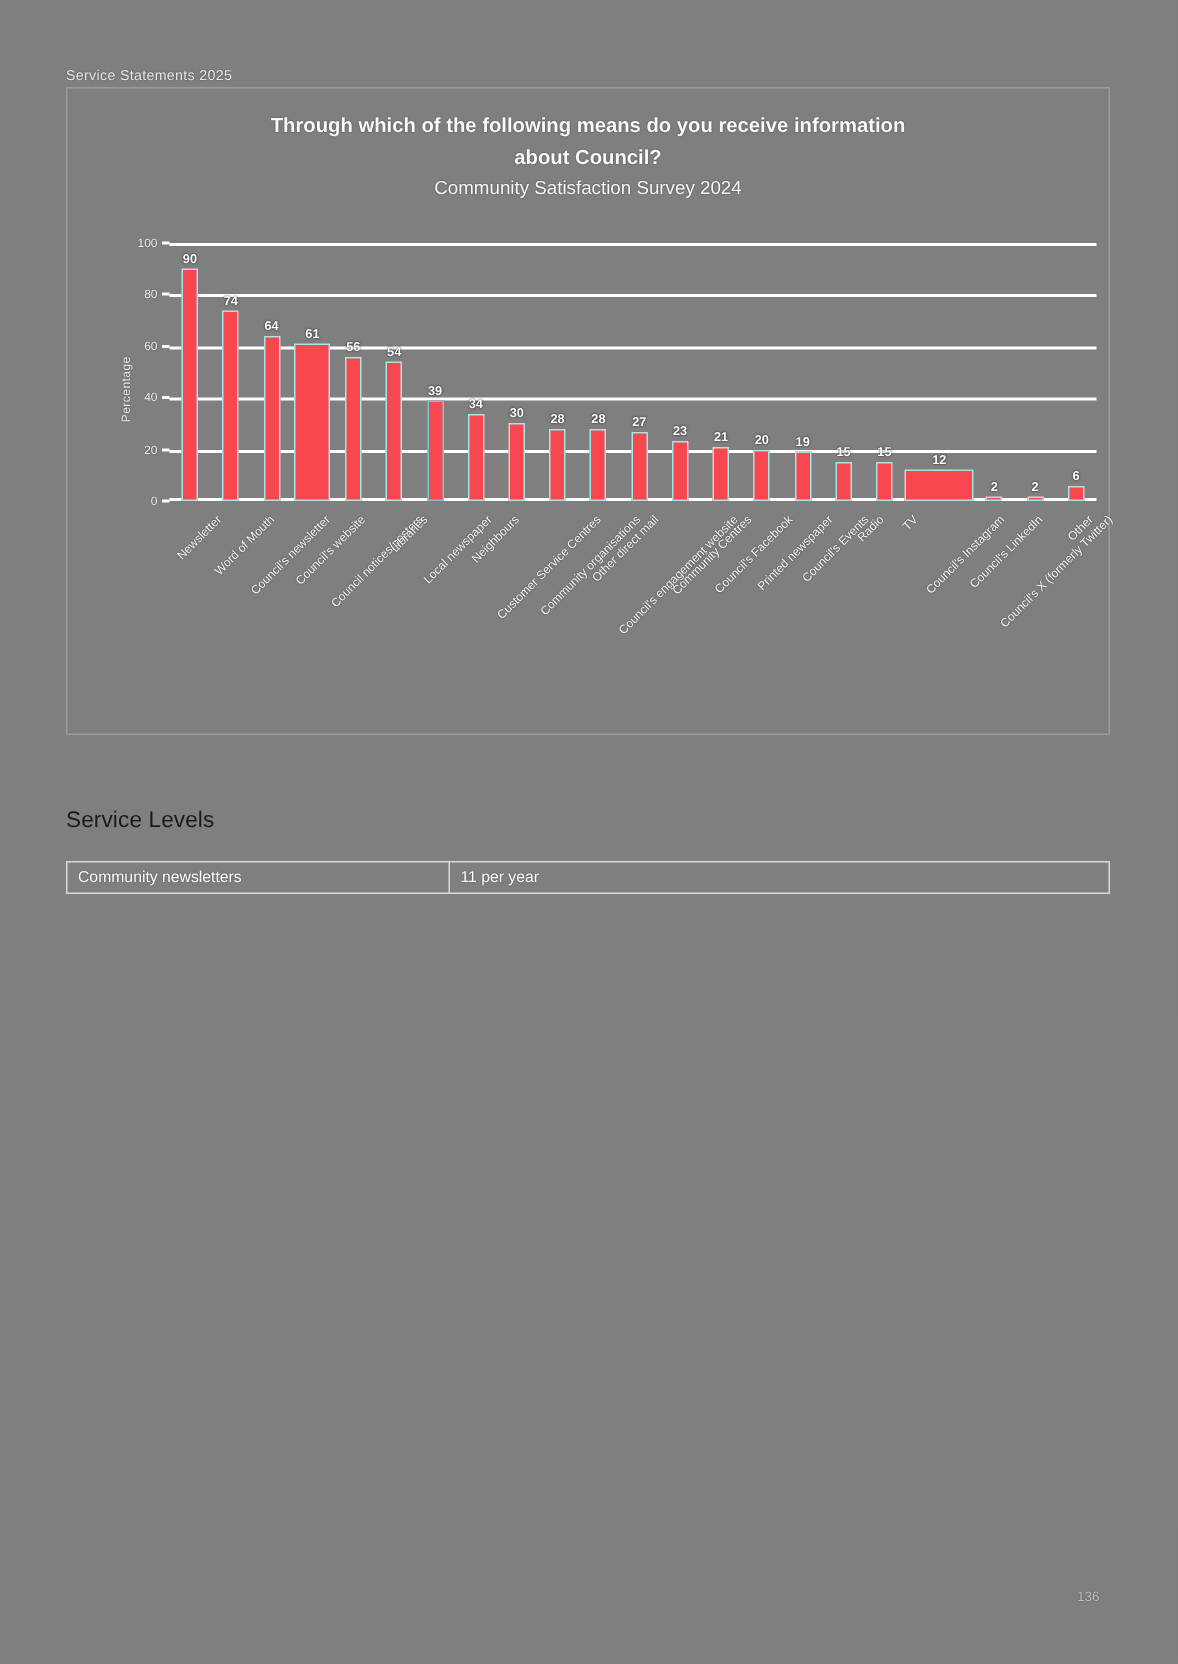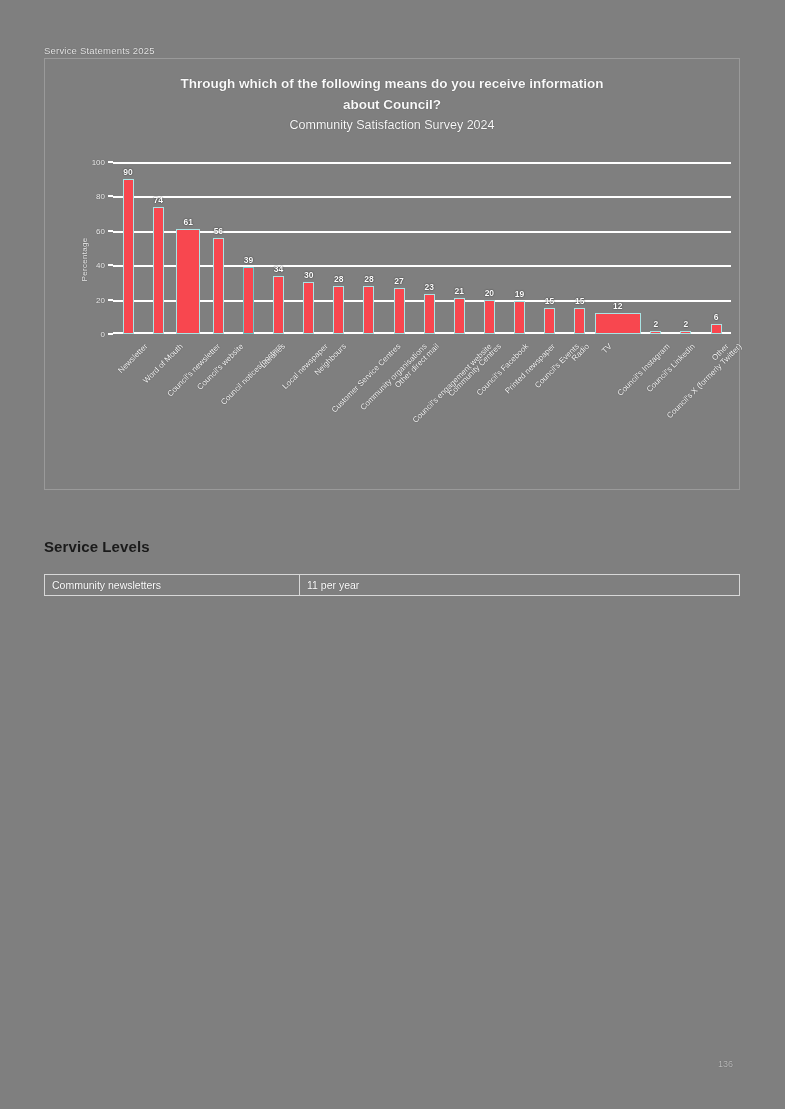--- a/index.html
+++ b/index.html
@@ -189,21 +189,21 @@
     text-shadow: 0 0 1px rgba(0,0,0,.65);
     direction: rtl;
   }
 
   
   .section-heading {
     position: absolute;
     left: 44px;
     top: 538px;
     font-size: 15px;
-    font-weight: 700;
+    font-weight: 400;
     color: #1a1a1a;
     letter-spacing: .1px;
   }
 
   .svc-table {
     position: absolute;
     left: 44px;
     top: 574px;
     width: 696px;
     border-collapse: collapse;
@@ -269,27 +269,37 @@
             <div class="bar" style="height: 90%; margin-top: 42px;">
               <div class="bar-value">90</div>
             </div>
           </div>
           <div class="bar-slot">
             <div class="bar" style="height: 74%;">
               <div class="bar-value">74</div>
             </div>
           </div>
           <div class="bar-slot">
+            <div class="bar" style="height: 64%;">
+              <div class="bar-value">64</div>
+            </div>
+          </div>
+          <div class="bar-slot">
             <div class="bar" style="height: 61%; padding-left: 22px;">
               <div class="bar-value">61</div>
             </div>
           </div>
           <div class="bar-slot">
             <div class="bar" style="height: 56%;">
               <div class="bar-value">56</div>
+            </div>
+          </div>
+          <div class="bar-slot">
+            <div class="bar" style="height: 54%;">
+              <div class="bar-value">54</div>
             </div>
           </div>
           <div class="bar-slot">
             <div class="bar highlight" style="height: 39%;">
               <div class="bar-value">39</div>
             </div>
           </div>
           <div class="bar-slot">
             <div class="bar" style="height: 34%;">
               <div class="bar-value">34</div>

